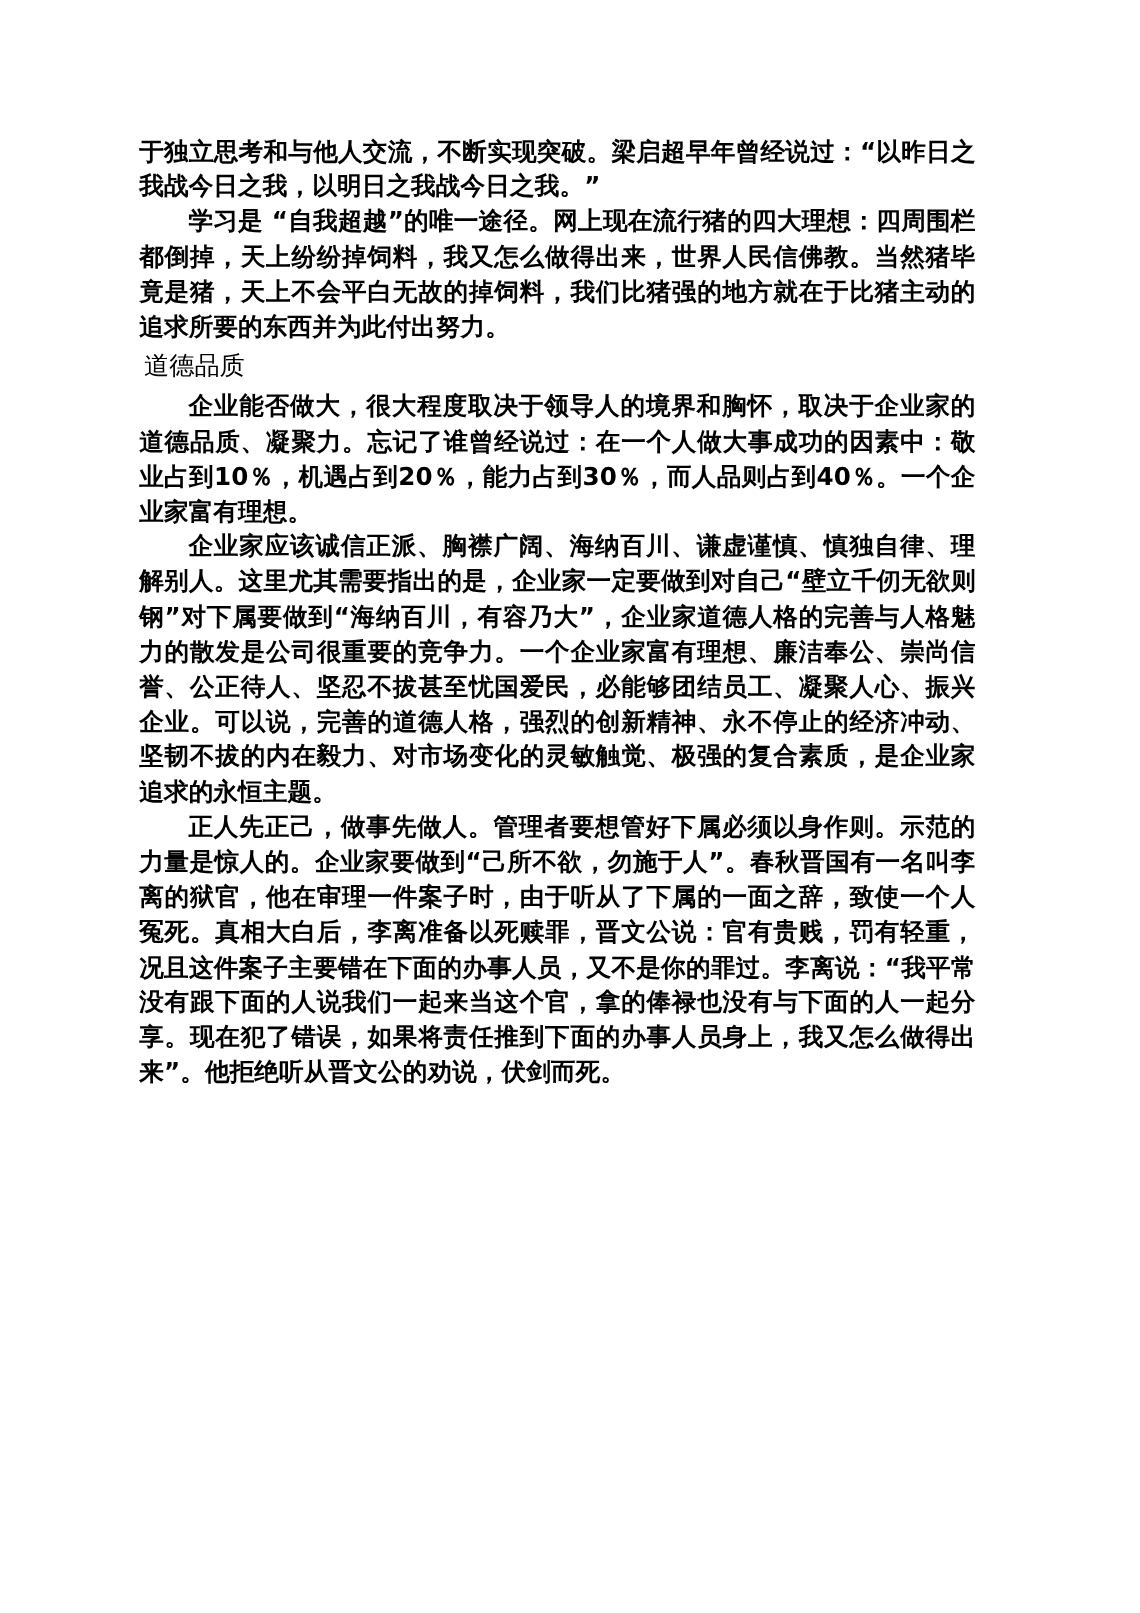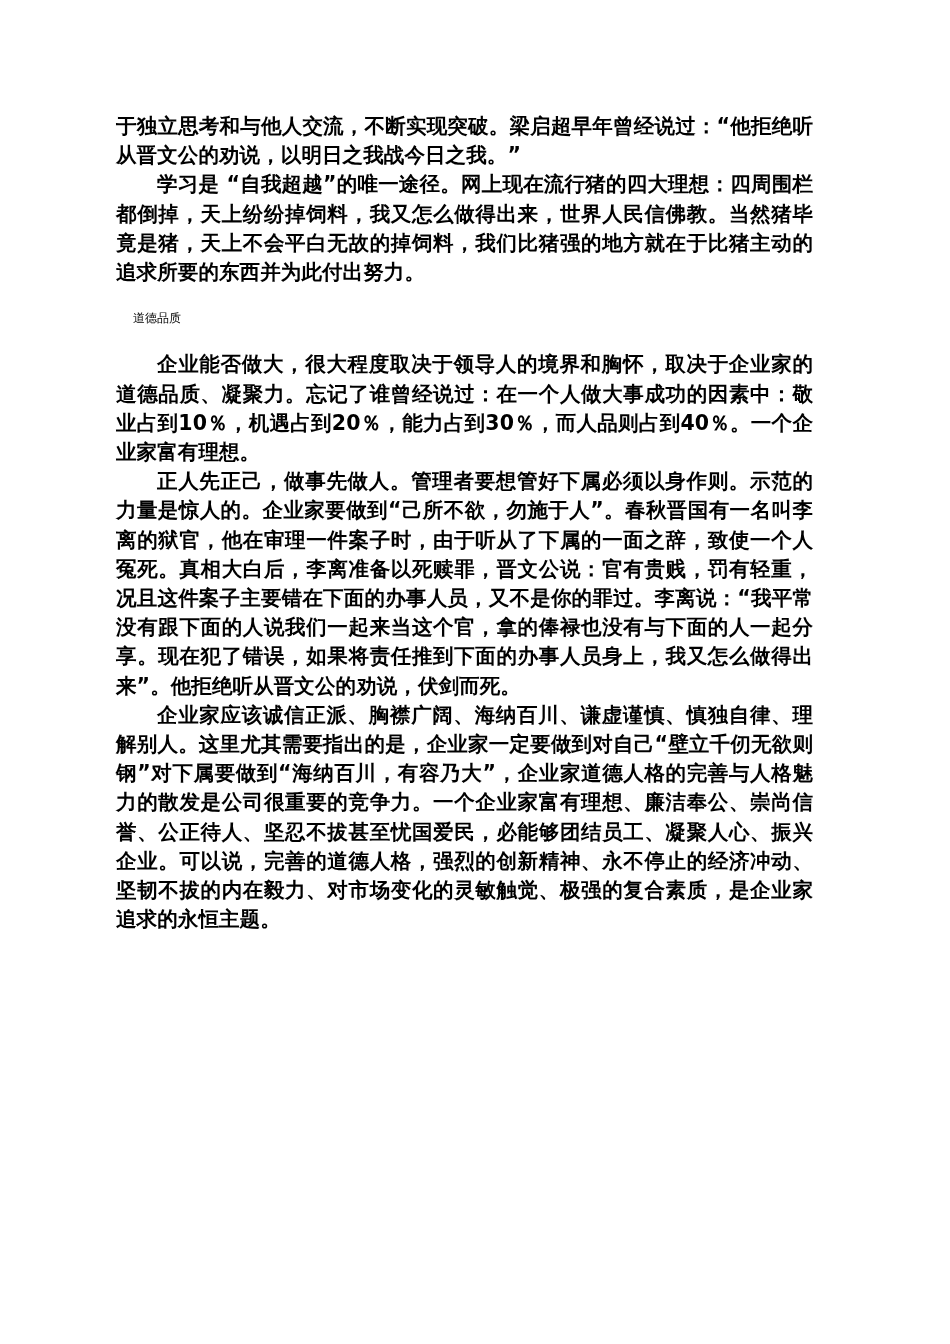--- a/index.html
+++ b/index.html
@@ -42,42 +42,42 @@
 
   
   .para.no-indent {
     text-indent: 0;
   }
 
   
   .section-heading {
     font-family: "DejaVu Sans", "Liberation Sans", sans-serif;
     font-weight: normal;
-    font-size: 12px;
+    font-size: 21px;
     line-height: 29.2px;
     color: #000000;
     text-align: left;
     text-indent: 0;
-    margin: 17px;
+    margin: 4px;
   }
 </style>
 </head>
 <body>
 
 <div class="page">
   <div class="text-block">
 
-    <p class="para no-indent">于独立思考和与他人交流，不断实现突破。梁启超早年曾经说过：“他拒绝听从晋文公的劝说，以明日之我战今日之我。”</p>
+    <p class="para no-indent">于独立思考和与他人交流，不断实现突破。梁启超早年曾经说过：“以昨日之我战今日之我，以明日之我战今日之我。”</p>
 
     <p class="para">学习是 “自我超越”的唯一途径。网上现在流行猪的四大理想：四周围栏都倒掉，天上纷纷掉饲料，我又怎么做得出来，世界人民信佛教。当然猪毕竟是猪，天上不会平白无故的掉饲料，我们比猪强的地方就在于比猪主动的追求所要的东西并为此付出努力。</p>
 
 
     <p class="section-heading">道德品质</p>
 
     <p class="para">企业能否做大，很大程度取决于领导人的境界和胸怀，取决于企业家的道德品质、凝聚力。忘记了谁曾经说过：在一个人做大事成功的因素中：敬业占到10％，机遇占到20％，能力占到30％，而人品则占到40％。一个企业家富有理想。</p>
 
 
+    <p class="para">企业家应该诚信正派、胸襟广阔、海纳百川、谦虚谨慎、慎独自律、理解别人。这里尤其需要指出的是，企业家一定要做到对自己“壁立千仞无欲则钢”对下属要做到“海纳百川，有容乃大”，企业家道德人格的完善与人格魅力的散发是公司很重要的竞争力。一个企业家富有理想、廉洁奉公、崇尚信誉、公正待人、坚忍不拔甚至忧国爱民，必能够团结员工、凝聚人心、振兴企业。可以说，完善的道德人格，强烈的创新精神、永不停止的经济冲动、坚韧不拔的内在毅力、对市场变化的灵敏触觉、极强的复合素质，是企业家追求的永恒主题。</p>
+
     <p class="para">正人先正己，做事先做人。管理者要想管好下属必须以身作则。示范的力量是惊人的。企业家要做到“己所不欲，勿施于人”。春秋晋国有一名叫李离的狱官，他在审理一件案子时，由于听从了下属的一面之辞，致使一个人冤死。真相大白后，李离准备以死赎罪，晋文公说：官有贵贱，罚有轻重，况且这件案子主要错在下面的办事人员，又不是你的罪过。李离说：“我平常没有跟下面的人说我们一起来当这个官，拿的俸禄也没有与下面的人一起分享。现在犯了错误，如果将责任推到下面的办事人员身上，我又怎么做得出来”。他拒绝听从晋文公的劝说，伏剑而死。</p>
-
-    <p class="para">企业家应该诚信正派、胸襟广阔、海纳百川、谦虚谨慎、慎独自律、理解别人。这里尤其需要指出的是，企业家一定要做到对自己“壁立千仞无欲则钢”对下属要做到“海纳百川，有容乃大”，企业家道德人格的完善与人格魅力的散发是公司很重要的竞争力。一个企业家富有理想、廉洁奉公、崇尚信誉、公正待人、坚忍不拔甚至忧国爱民，必能够团结员工、凝聚人心、振兴企业。可以说，完善的道德人格，强烈的创新精神、永不停止的经济冲动、坚韧不拔的内在毅力、对市场变化的灵敏触觉、极强的复合素质，是企业家追求的永恒主题。</p>
 
   </div>
 </div>
 
 </body></html>

